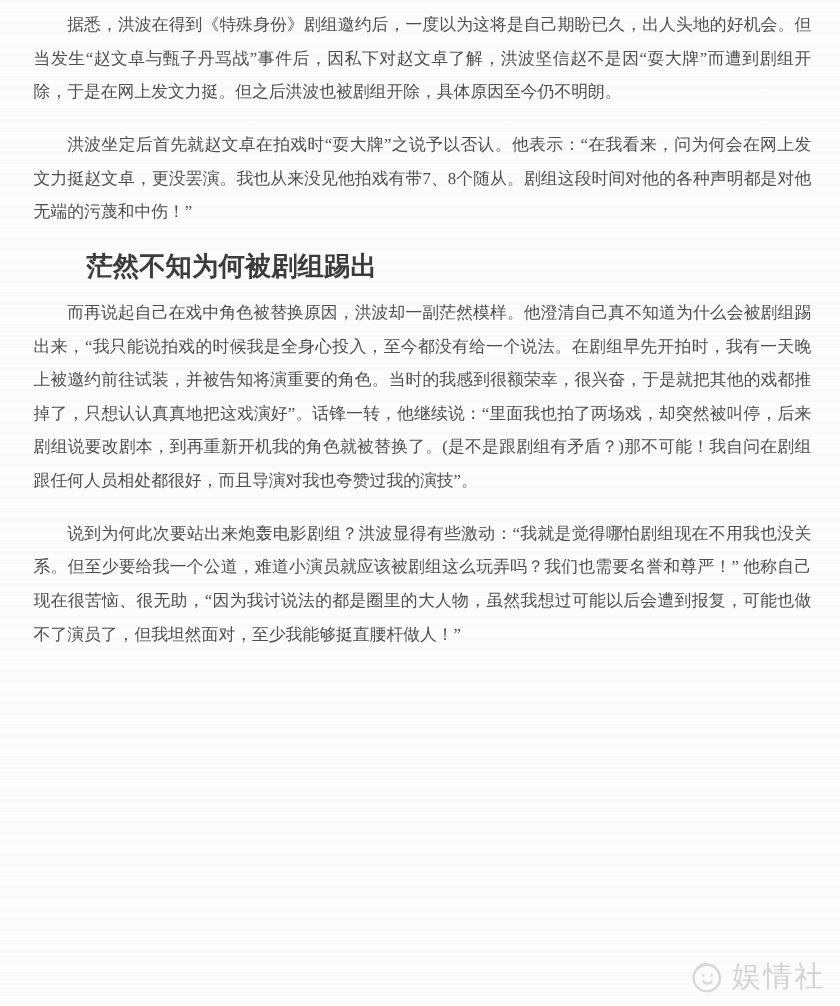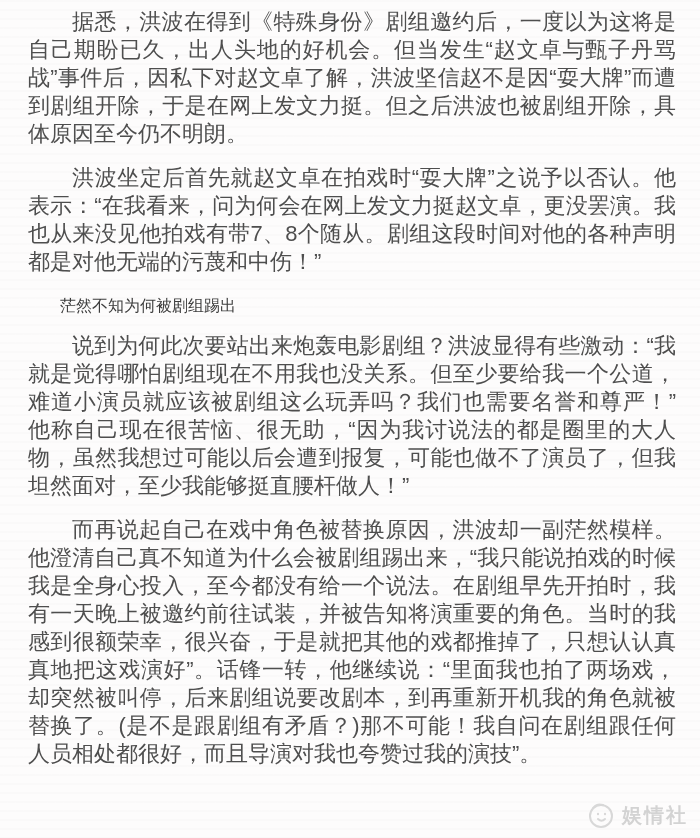--- a/index.html
+++ b/index.html
@@ -21,70 +21,71 @@
     );
     overflow: hidden;
     font-family: "Liberation Sans", "DejaVu Sans", sans-serif;
   }
   .article {
     width: 648px;
   }
   .para {
     margin: 0 0 16px 0;
     text-indent: 2em;
-    font-size: 22px;
+    font-size: 14px;
     line-height: 28px;
     letter-spacing: 0px;
     color: #4e4e4e;
     text-align: justify;
+    font-family: Liberation Serif, serif;
   }
   .heading {
     margin: 8px 0 12px 0;
     text-indent: 2em;
-    font-size: 16px;
+    font-size: 22px;
     line-height: 28px;
-    font-weight: normal;
+    font-weight: bold;
     color: #3c3c3c;
   }
   .heading.first {
     margin-top: 6px;
   }
   .watermark {
     position: absolute;
     right: 12px;
     bottom: 8px;
     display: flex;
     align-items: center;
     gap: 5px;
     opacity: 0.85;
   }
   .wm-logo {
     display: inline-flex;
     width: 30px;
     height: 30px;
   }
   .wm-text {
-    font-size: 20px;
+    font-size: 24px;
     letter-spacing: 2px;
     color: #cccccc;
-    font-weight: bold;
+    font-weight: normal;
   }
 </style>
 </head>
 <body>
 
 <div class="page">
   <article class="article">
     <p class="para">据悉，洪波在得到《特殊身份》剧组邀约后，一度以为这将是自己期盼已久，出人头地的好机会。但当发生“赵文卓与甄子丹骂战”事件后，因私下对赵文卓了解，洪波坚信赵不是因“耍大牌”而遭到剧组开除，于是在网上发文力挺。但之后洪波也被剧组开除，具体原因至今仍不明朗。</p>
     <p class="para">洪波坐定后首先就赵文卓在拍戏时“耍大牌”之说予以否认。他表示：“在我看来，问为何会在网上发文力挺赵文卓，更没罢演。我也从来没见他拍戏有带7、8个随从。剧组这段时间对他的各种声明都是对他无端的污蔑和中伤！”</p>
 
     <h3 class="heading first">茫然不知为何被剧组踢出</h3>
 
+    <p class="para">而再说起自己在戏中角色被替换原因，洪波却一副茫然模样。他澄清自己真不知道为什么会被剧组踢出来，“我只能说拍戏的时候我是全身心投入，至今都没有给一个说法。在剧组早先开拍时，我有一天晚上被邀约前往试装，并被告知将演重要的角色。当时的我感到很额荣幸，很兴奋，于是就把其他的戏都推掉了，只想认认真真地把这戏演好”。话锋一转，他继续说：“里面我也拍了两场戏，却突然被叫停，后来剧组说要改剧本，到再重新开机我的角色就被替换了。(是不是跟剧组有矛盾？)那不可能！我自问在剧组跟任何人员相处都很好，而且导演对我也夸赞过我的演技”。</p>
     <p class="para">说到为何此次要站出来炮轰电影剧组？洪波显得有些激动：“我就是觉得哪怕剧组现在不用我也没关系。但至少要给我一个公道，难道小演员就应该被剧组这么玩弄吗？我们也需要名誉和尊严！”  他称自己现在很苦恼、很无助，“因为我讨说法的都是圈里的大人物，虽然我想过可能以后会遭到报复，可能也做不了演员了，但我坦然面对，至少我能够挺直腰杆做人！”</p>
-    <p class="para">而再说起自己在戏中角色被替换原因，洪波却一副茫然模样。他澄清自己真不知道为什么会被剧组踢出来，“我只能说拍戏的时候我是全身心投入，至今都没有给一个说法。在剧组早先开拍时，我有一天晚上被邀约前往试装，并被告知将演重要的角色。当时的我感到很额荣幸，很兴奋，于是就把其他的戏都推掉了，只想认认真真地把这戏演好”。话锋一转，他继续说：“里面我也拍了两场戏，却突然被叫停，后来剧组说要改剧本，到再重新开机我的角色就被替换了。(是不是跟剧组有矛盾？)那不可能！我自问在剧组跟任何人员相处都很好，而且导演对我也夸赞过我的演技”。</p>
   </article>
 
   <div class="watermark">
     <span class="wm-logo">
       <svg viewBox="0 0 30 30" width="30" height="30">
         <g fill="none" stroke="#d2d2d2" stroke-width="2" stroke-linecap="round">
           <circle cx="14" cy="16" r="11"></circle>
           <path d="M6 8 Q10 3 16 5"></path>
           <circle cx="11" cy="14" r="1.2" fill="#d2d2d2" stroke="none"></circle>
           <circle cx="18" cy="14" r="1.2" fill="#d2d2d2" stroke="none"></circle>

